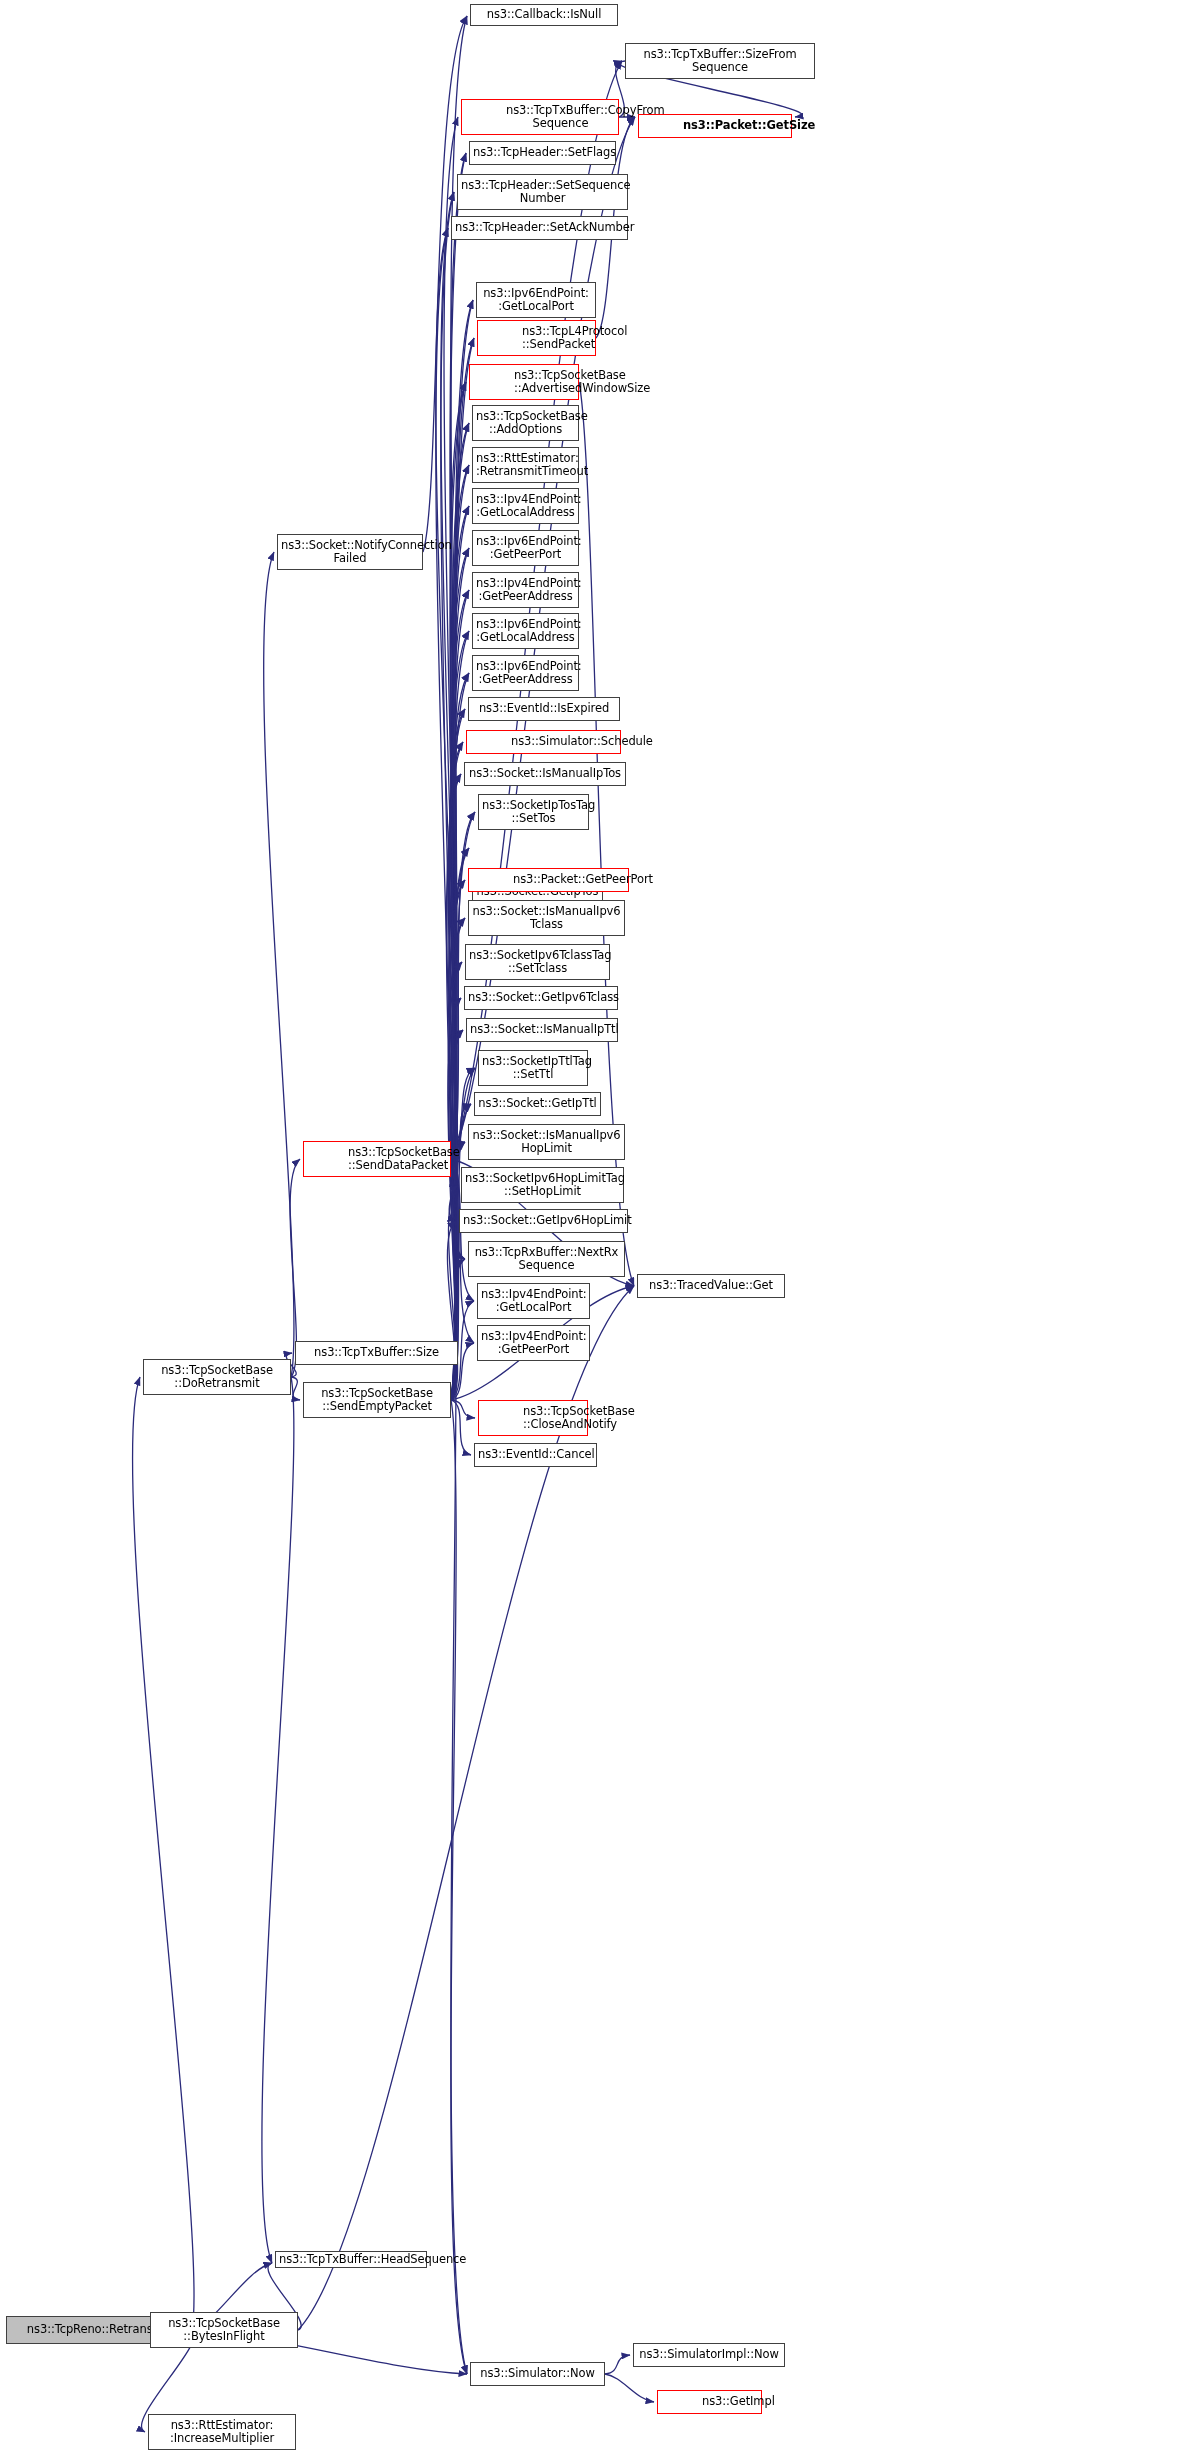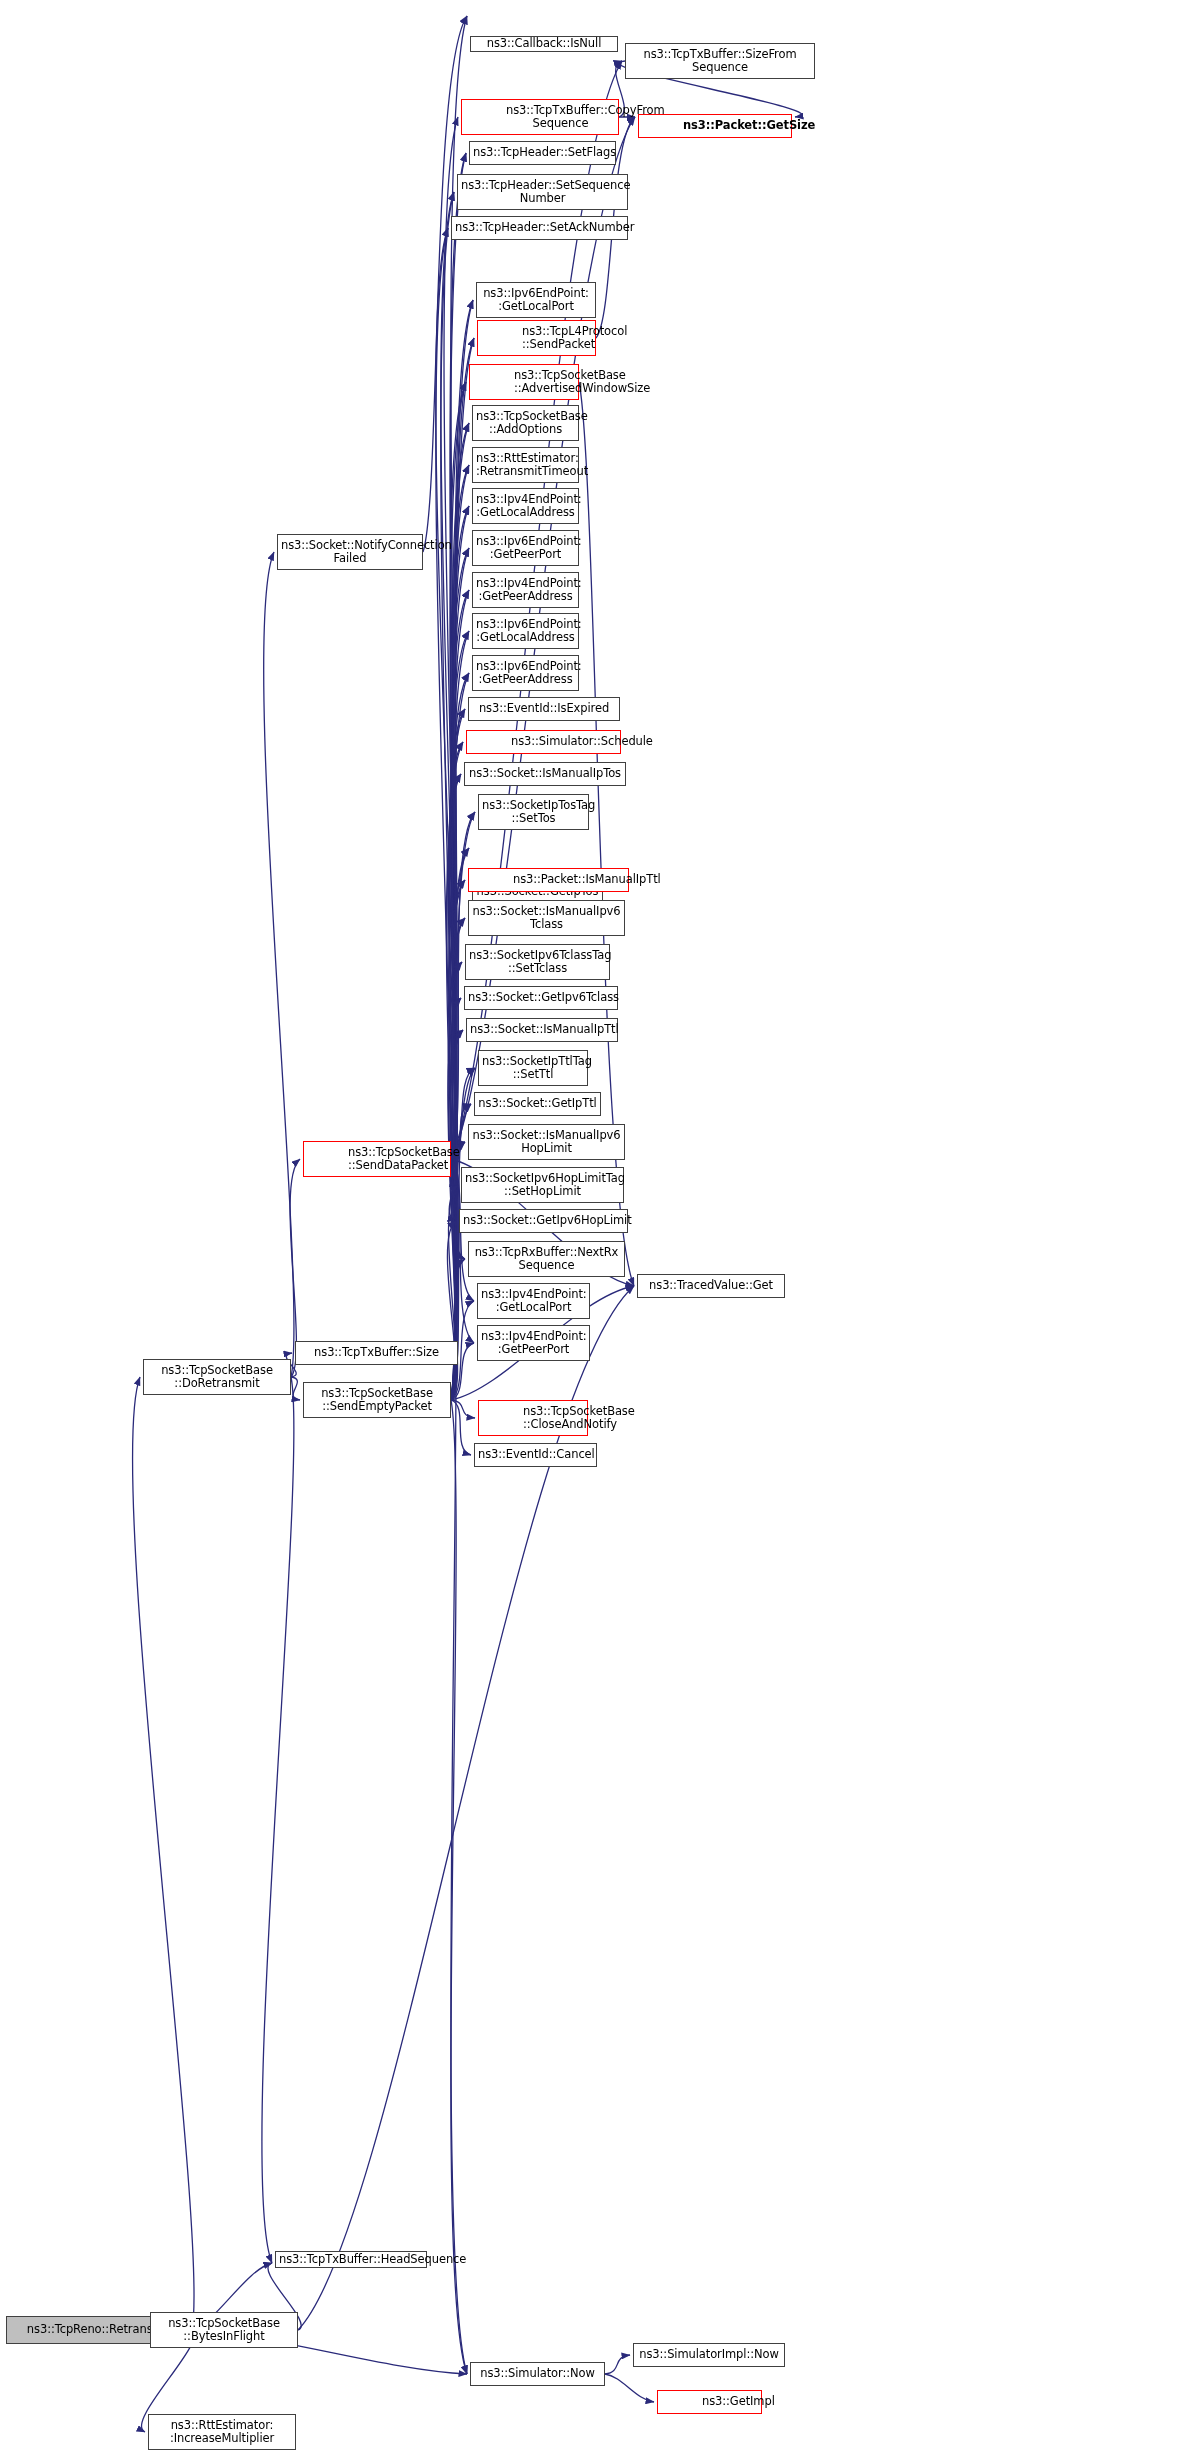--- a/index.html
+++ b/index.html
@@ -141,21 +141,21 @@
       <div class="node" style="left: 143px; top: 1359px; width: 148px; height: 36px;"><span>ns3::TcpSocketBase
 ::DoRetransmit</span></div>
       <div class="node" style="left: 277px; top: 534px; width: 146px; height: 36px;"><span>ns3::Socket::NotifyConnection
 Failed</span></div>
       <div class="node red" style="left: 303px; top: 1141px; width: 148px; height: 36px;"><span>ns3::TcpSocketBase
 ::SendDataPacket</span></div>
       <div class="node" style="left: 295px; top: 1341px; width: 163px; height: 24px;"><span>ns3::TcpTxBuffer::Size</span></div>
       <div class="node" style="left: 303px; top: 1382px; width: 148px; height: 36px;"><span>ns3::TcpSocketBase
 ::SendEmptyPacket</span></div>
       <div class="node" style="left: 275px; top: 2251px; width: 152px; height: 17px;"><span>ns3::TcpTxBuffer::HeadSequence</span></div>
-      <div class="node" style="left: 470px; top: 4px; width: 148px; height: 16px; margin-top: 32px;"><span>ns3::Callback::IsNull</span></div>
+      <div class="node" style="left: 470px; top: 4px; width: 148px; height: 22px;"><span>ns3::Callback::IsNull</span></div>
       <div class="node" style="left: 625px; top: 43px; width: 190px; height: 36px;"><span>ns3::TcpTxBuffer::SizeFrom
 Sequence</span></div>
       <div class="node red" style="left: 461px; top: 99px; width: 158px; height: 36px;"><span>ns3::TcpTxBuffer::CopyFrom
 Sequence</span></div>
       <div class="node red" style="left: 638px; top: 114px; width: 154px; height: 24px; font-weight: bold;"><span>ns3::Packet::GetSize</span></div>
       <div class="node" style="left: 469px; top: 141px; width: 147px; height: 24px;"><span>ns3::TcpHeader::SetFlags</span></div>
       <div class="node" style="left: 457px; top: 174px; width: 171px; height: 36px;"><span>ns3::TcpHeader::SetSequence
 Number</span></div>
       <div class="node" style="left: 451px; top: 216px; width: 177px; height: 24px;"><span>ns3::TcpHeader::SetAckNumber</span></div>
       <div class="node" style="left: 476px; top: 282px; width: 120px; height: 36px;"><span>ns3::Ipv6EndPoint:
@@ -177,21 +177,21 @@
       <div class="node" style="left: 472px; top: 613px; width: 107px; height: 36px;"><span>ns3::Ipv6EndPoint:
 :GetLocalAddress</span></div>
       <div class="node" style="left: 472px; top: 655px; width: 107px; height: 36px;"><span>ns3::Ipv6EndPoint:
 :GetPeerAddress</span></div>
       <div class="node" style="left: 468px; top: 697px; width: 152px; height: 24px;"><span>ns3::EventId::IsExpired</span></div>
       <div class="node red" style="left: 466px; top: 730px; width: 155px; height: 24px;"><span>ns3::Simulator::Schedule</span></div>
       <div class="node" style="left: 464px; top: 762px; width: 162px; height: 24px;"><span>ns3::Socket::IsManualIpTos</span></div>
       <div class="node" style="left: 478px; top: 794px; width: 111px; height: 36px;"><span>ns3::SocketIpTosTag
 ::SetTos</span></div>
       <div class="node" style="left: 472px; top: 880px; width: 131px; height: 24px;"><span>ns3::Socket::GetIpTos</span></div>
-      <div class="node red" style="left: 468px; top: 868px; width: 161px; height: 24px;"><span>ns3::Packet::IsManualIpTtl</span></div>
+      <div class="node red" style="left: 468px; top: 868px; width: 161px; height: 24px;"><span>ns3::Packet::GetPeerPort</span></div>
       <div class="node" style="left: 468px; top: 900px; width: 157px; height: 36px;"><span>ns3::Socket::IsManualIpv6
 Tclass</span></div>
       <div class="node" style="left: 465px; top: 944px; width: 145px; height: 36px;"><span>ns3::SocketIpv6TclassTag
 ::SetTclass</span></div>
       <div class="node" style="left: 464px; top: 986px; width: 154px; height: 24px;"><span>ns3::Socket::GetIpv6Tclass</span></div>
       <div class="node" style="left: 466px; top: 1018px; width: 152px; height: 24px;"><span>ns3::Socket::IsManualIpTtl</span></div>
       <div class="node" style="left: 478px; top: 1050px; width: 110px; height: 36px;"><span>ns3::SocketIpTtlTag
 ::SetTtl</span></div>
       <div class="node" style="left: 474px; top: 1092px; width: 127px; height: 24px;"><span>ns3::Socket::GetIpTtl</span></div>
       <div class="node" style="left: 468px; top: 1124px; width: 157px; height: 36px;"><span>ns3::Socket::IsManualIpv6

